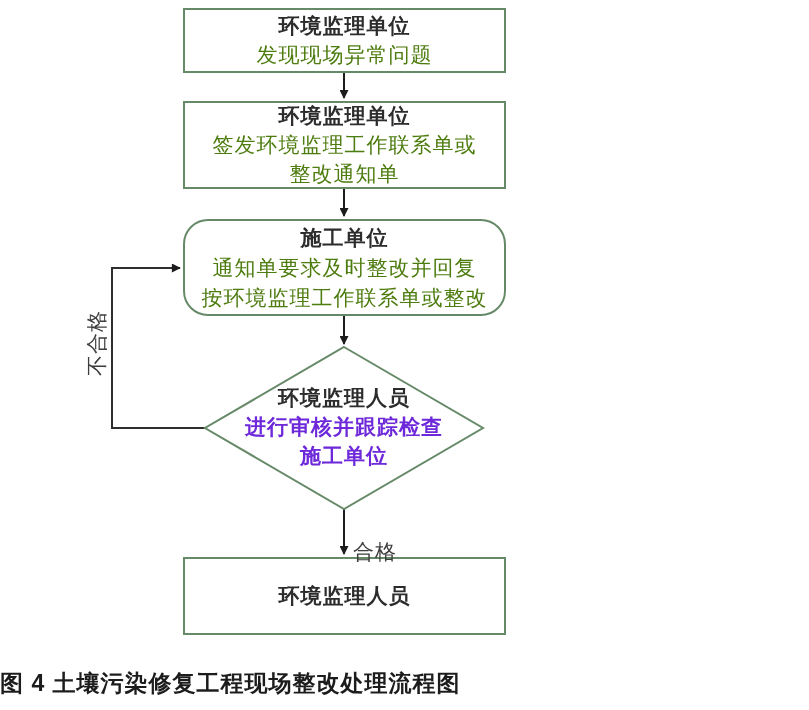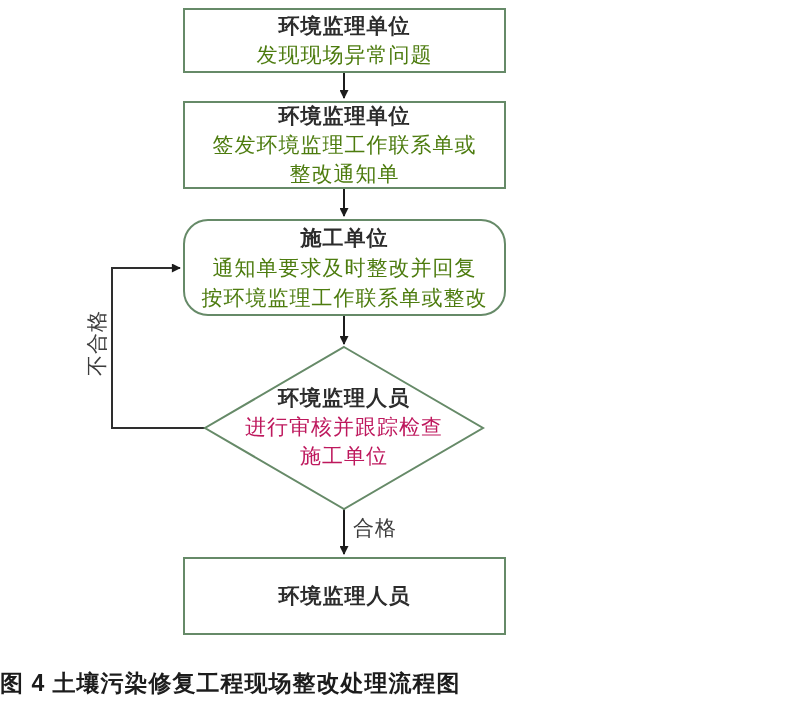--- a/index.html
+++ b/index.html
@@ -50,29 +50,29 @@
     position: absolute;
     left: 214px;
     top: 384px;
     width: 260px;
     text-align: center;
     font-size: 21px;
     letter-spacing: 1px;
     line-height: 29px;
   }
   .diamond-text .title { font-weight: 700; color: #2c2c2c; }
-  .diamond-text .line  { color: #be185d; }
+  .diamond-text .line  { color: #6d28d9; font-weight: bold; }
   .edge-label {
     position: absolute;
     font-size: 21px;
     letter-spacing: 1px;
     color: #3d3d3d;
     white-space: nowrap;
   }
-  .label-pass { left: 353px; top: 514px; }
+  .label-pass { left: 353px; top: 538px; }
   .label-fail {
     left: 56px;
     top: 330px;
     width: 80px;
     height: 26px;
     text-align: center;
     transform: rotate(-90deg);
   }
   .figure-caption {
     position: absolute;

